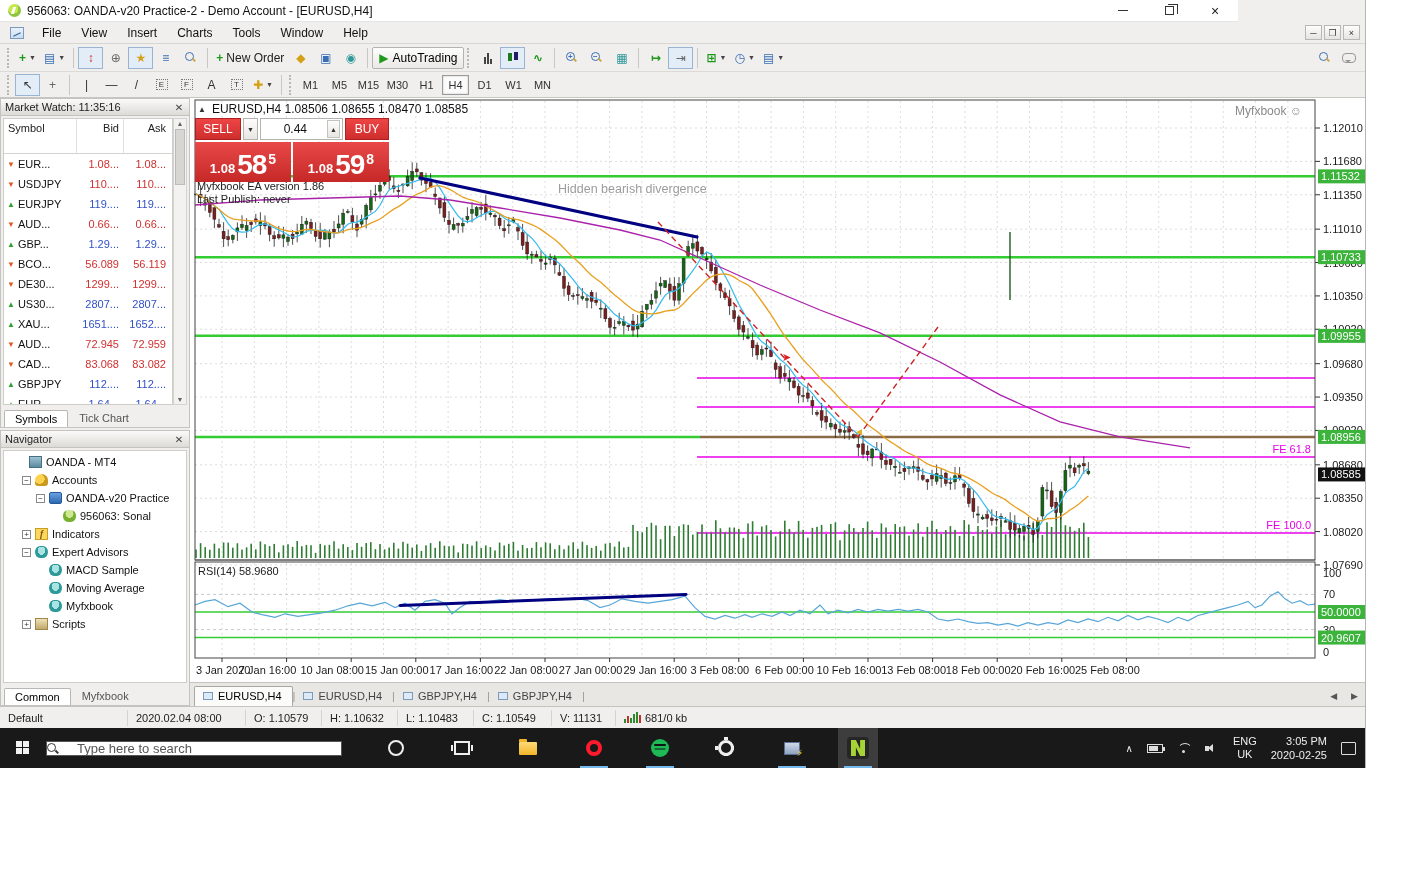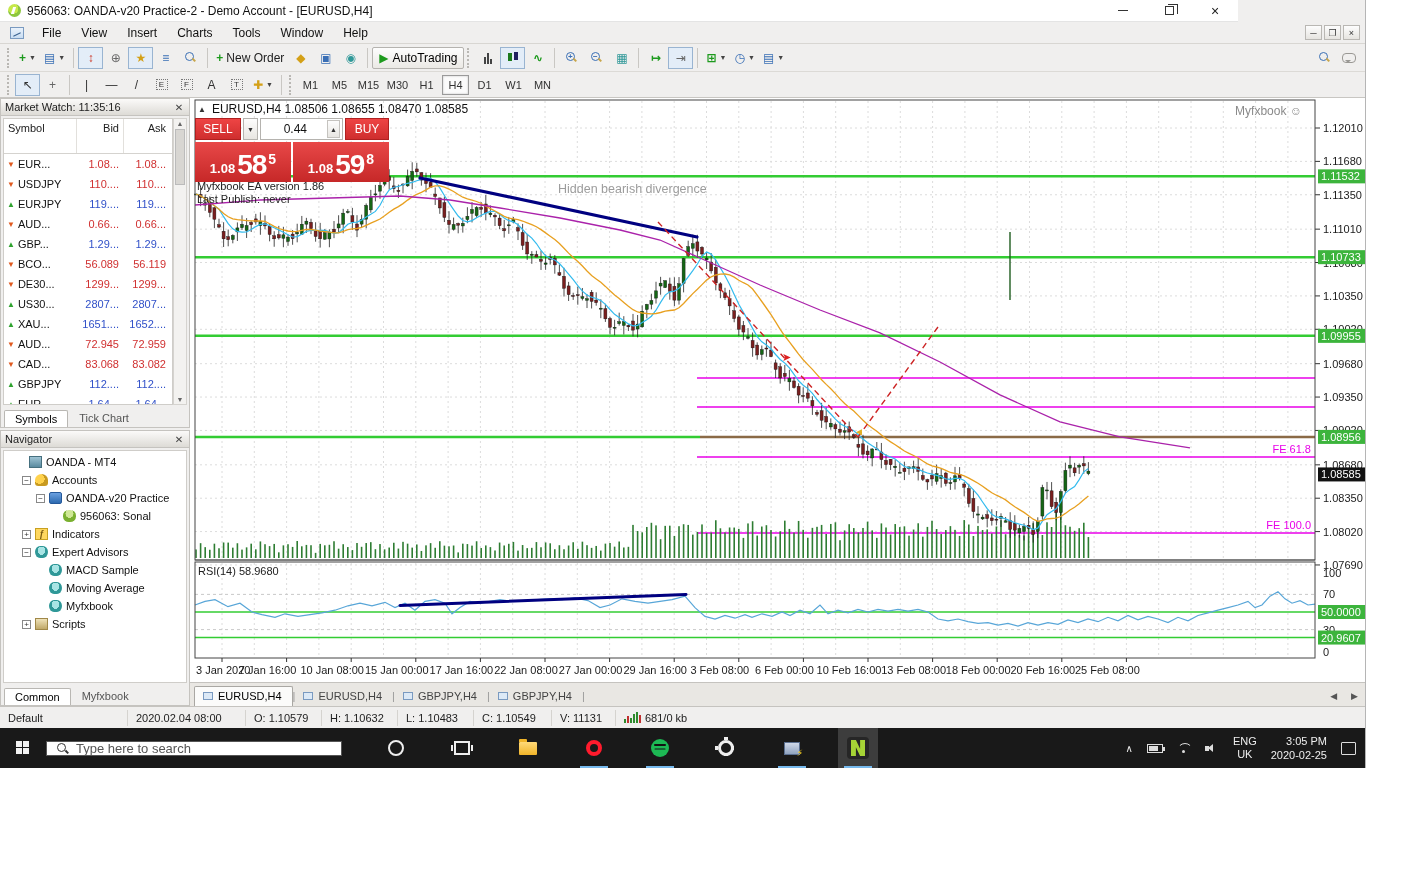--- a/index.html
+++ b/index.html
@@ -123,21 +123,21 @@
   .sseg { padding:0 8px; height:16px; display:flex; align-items:center; border-right:1px solid #d5d3cf; white-space:nowrap;}
   .sseg.help { flex:1; border-right:1px solid #d5d3cf;}
   .traffic { display:flex; align-items:flex-end; gap:1px; height:11px; margin-right:4px;}
   .traffic i { width:2px; }
 
   
   .taskbar { position:absolute; left:0; top:728px; width:1366px; height:40px; background:#191919; display:flex; align-items:center; color:#eee;}
   .tb-start { width:46px; height:40px; display:flex; align-items:center; justify-content:center;}
   .winflag { width:14px; height:14px; display:grid; grid-template-columns:6px 6px; grid-template-rows:6px 6px; gap:1px;}
   .winflag i { background:#f2f2f2; }
-  .tb-search { width:296px; height:15px; background:#ffffff; border:1px solid #555; display:flex; align-items:center; gap:9px; padding-left:10px; color:#555; font-size:13px;}
+  .tb-search { width:296px; height:15px; background:#ffffff; border:1px solid #555; display:flex; align-items:center; gap:20px; color:#555; font-size:13px;}
   .smag { width:10px; height:10px; position:relative; flex:none;}
   .smag::before{content:""; position:absolute; left:0; top:0; width:7px; height:7px; border:1.5px solid #333; border-radius:50%;}
   .smag::after{content:""; position:absolute; left:7.5px; top:8px; width:4px; height:1.5px; background:#333; transform:rotate(45deg);}
   .tb-icons { display:flex; align-items:center; margin-left:34px; gap:26px;}
   .tbi { width:40px; height:40px; display:flex; align-items:center; justify-content:center; position:relative; flex:none;}
   .tbi.running::after { content:""; position:absolute; bottom:0; left:6px; right:6px; height:2px; background:#76b9ed;}
   .tbi.active { background:#3d3d3d; }
   .cortana { width:16px; height:16px; border:2px solid #eee; border-radius:50%;}
   .taskview { width:16px; height:14px; border:2px solid #eee; position:relative;}
   .taskview::before{content:""; position:absolute; left:-5px; top:2px; width:2px; height:6px; background:#eee;}

